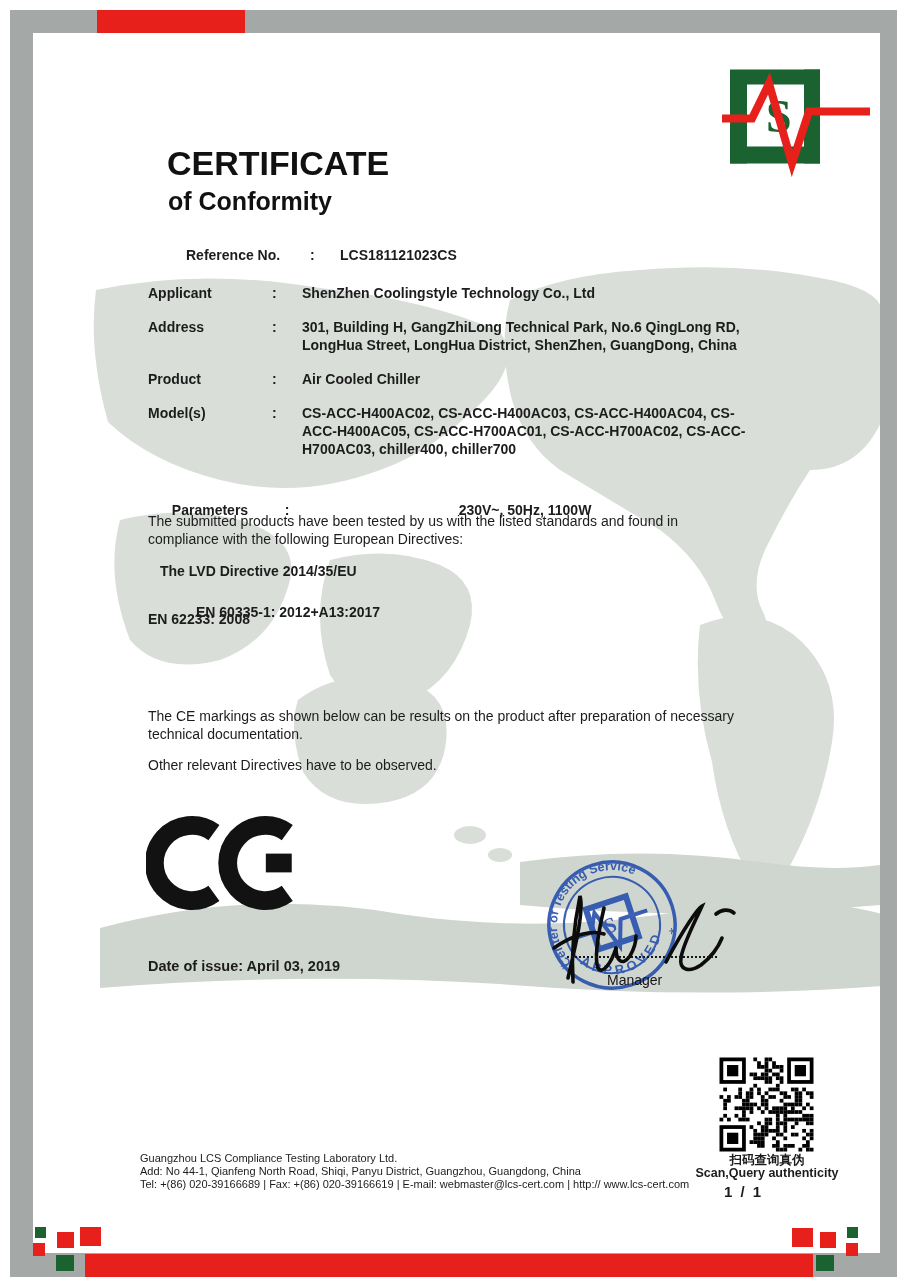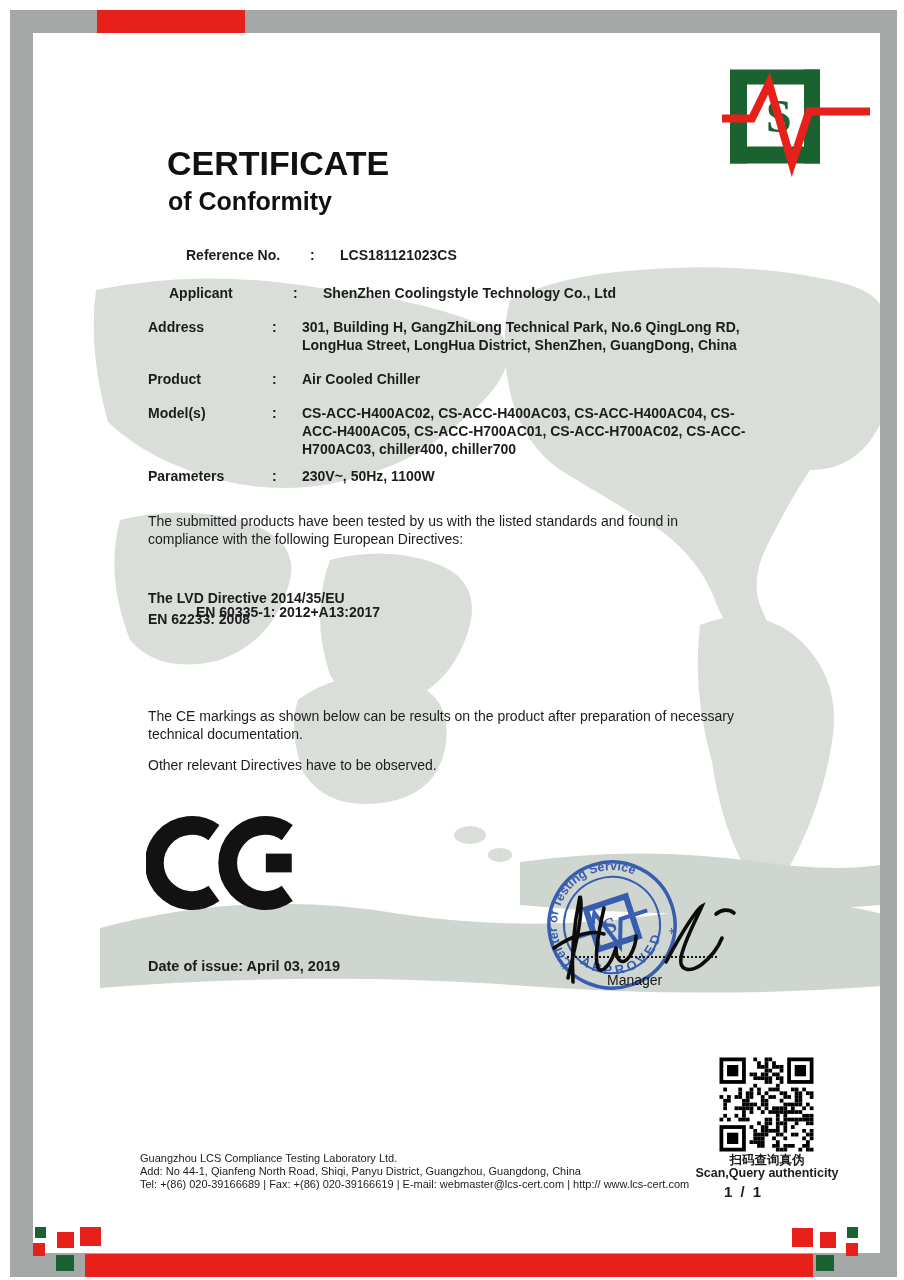--- a/index.html
+++ b/index.html
@@ -93,48 +93,48 @@
 
   <div class="content">
     <div class="title">CERTIFICATE</div>
     <div class="subtitle">of Conformity</div>
 
     <div class="field-row" style="top:246px;margin-left:38px;">
       <div class="f-label">Reference No.</div>
       <div class="f-colon">:</div>
       <div class="f-value">LCS181121023CS</div>
     </div>
-    <div class="field-row" style="top:284px;margin-left:21px;">
+    <div class="field-row" style="top:284px;">
       <div class="f-label">Applicant</div>
       <div class="f-colon">:</div>
       <div class="f-value">ShenZhen Coolingstyle Technology Co., Ltd</div>
     </div>
     <div class="field-row" style="top:318px;">
       <div class="f-label">Address</div>
       <div class="f-colon">:</div>
       <div class="f-value">301, Building H, GangZhiLong Technical Park, No.6 QingLong RD, LongHua Street, LongHua District, ShenZhen, GuangDong, China</div>
     </div>
     <div class="field-row" style="top:370px;">
       <div class="f-label">Product</div>
       <div class="f-colon">:</div>
       <div class="f-value">Air Cooled Chiller</div>
     </div>
     <div class="field-row" style="top:404px;">
       <div class="f-label">Model(s)</div>
       <div class="f-colon">:</div>
       <div class="f-value" style="max-width:478px;">CS-ACC-H400AC02, CS-ACC-H400AC03, CS-ACC-H400AC04, CS-ACC-H400AC05, CS-ACC-H700AC01, CS-ACC-H700AC02, CS-ACC-H700AC03, chiller400, chiller700</div>
     </div>
-    <div class="field-row" style="top:467px;">
+    <div class="field-row" style="top:501px;text-align:center;">
       <div class="f-label">Parameters</div>
       <div class="f-colon">:</div>
       <div class="f-value">230V~, 50Hz, 1100W</div>
     </div>
 
     <div class="para" style="top:513px;">The submitted products have been tested by us with the listed standards and found in compliance with the following European Directives:</div>
-    <div class="para bold" style="top:590px;">The LVD Directive 2014/35/EU</div>
+    <div class="para bold" style="top:563px;margin-left:12px;">The LVD Directive 2014/35/EU</div>
     <div class="para bold" style="top:604px;margin-left:48px;">EN 60335-1: 2012+A13:2017</div>
     <div class="para bold" style="top:611px;">EN 62233: 2008</div>
     <div class="para" style="top:708px;">The CE markings as shown below can be results on the product after preparation of necessary technical documentation.</div>
     <div class="para" style="top:757px;">Other relevant Directives have to be observed.</div>
 
     <svg class="ce-svg" width="152" height="102" viewBox="0 0 170 102">
       <g fill="none" stroke="#121212" stroke-width="21">
         <path d="M76,17 A42,42 0 1 0 76,85"></path>
         <path d="M158,17 A42,42 0 1 0 158,85"></path>
         <path d="M134,51 H163"></path>

